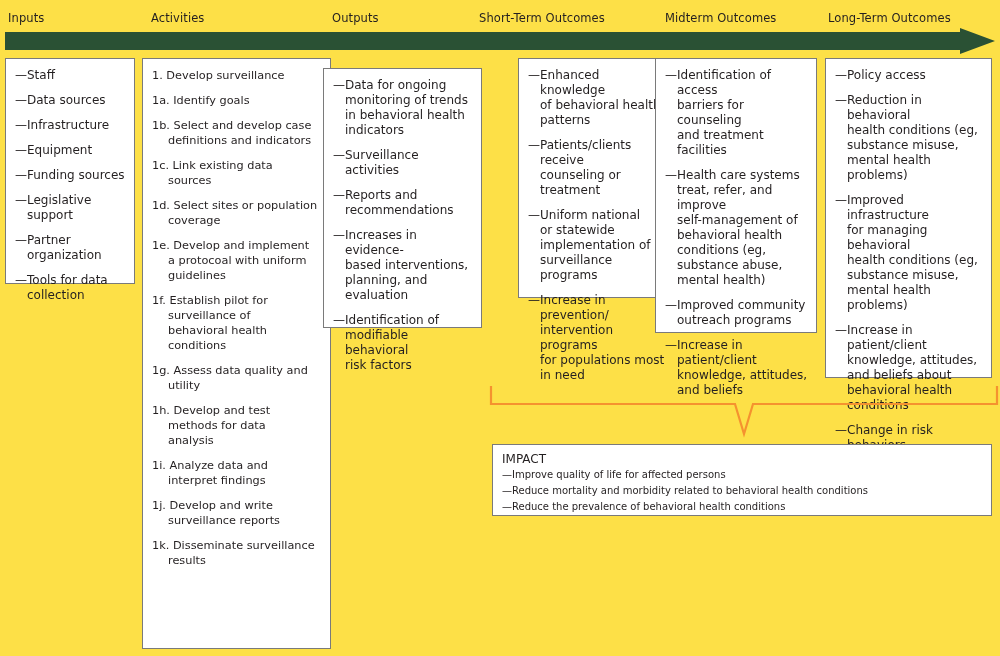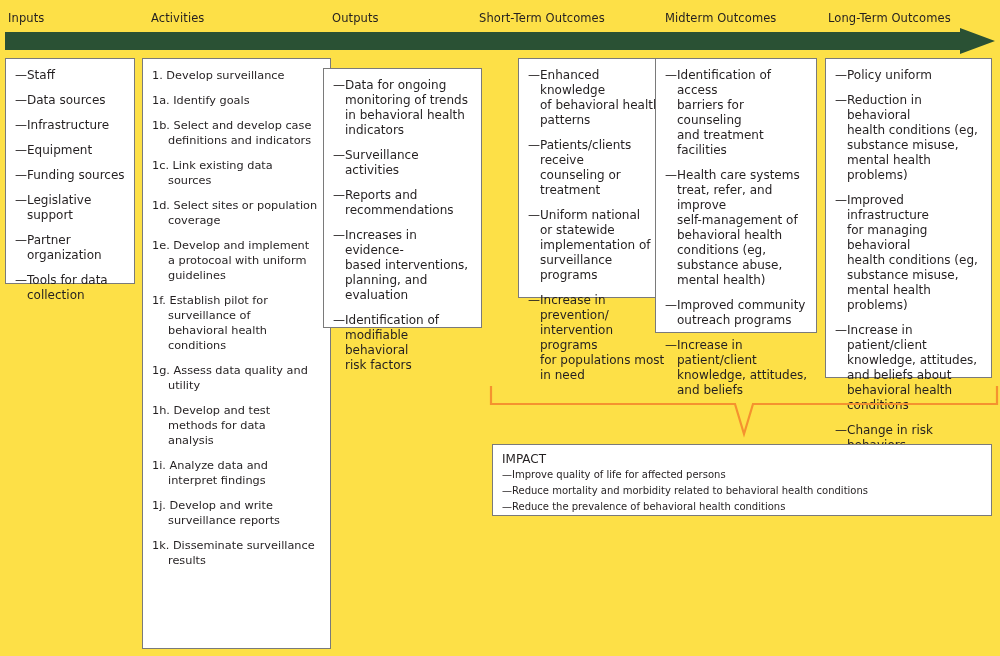--- a/index.html
+++ b/index.html
@@ -209,21 +209,21 @@
       <div class="bullet">—Improved community
 outreach programs</div>
       <div class="bullet">—Increase in patient/client
 knowledge, attitudes,
 and beliefs</div>
     </div>
   </div>
 
   <div class="box" id="long-term-box" style="left:825px; top:58px; width:167px; height:320px;">
     <div class="box-inner">
-      <div class="bullet">—Policy uniform</div>
+      <div class="bullet">—Policy access</div>
       <div class="bullet">—Reduction in behavioral
 health conditions (eg,
 substance misuse,
 mental health problems)</div>
       <div class="bullet">—Improved infrastructure
 for managing behavioral
 health conditions (eg,
 substance misuse,
 mental health problems)</div>
       <div class="bullet">—Increase in patient/client

